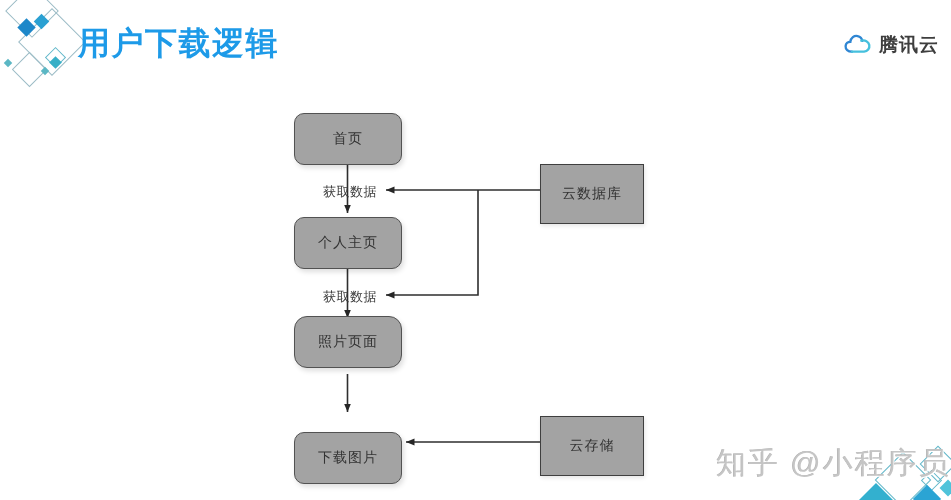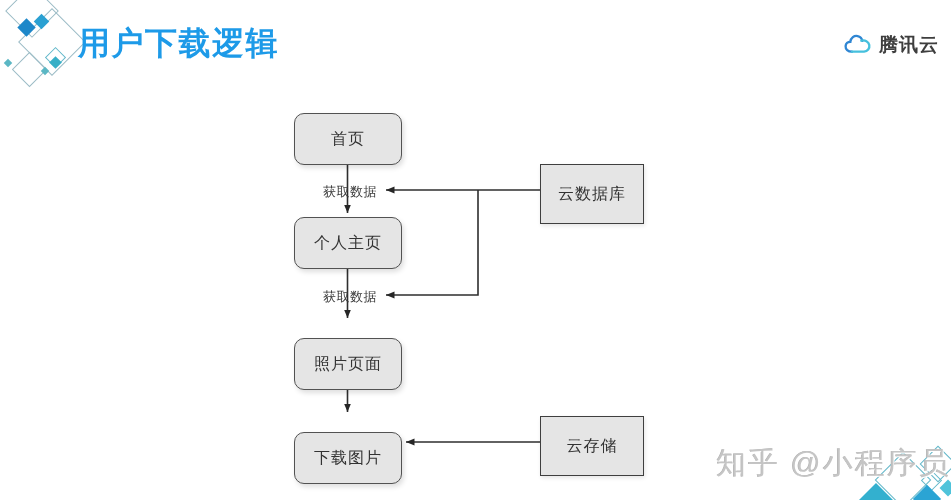--- a/index.html
+++ b/index.html
@@ -15,36 +15,36 @@
     font-size:32px; font-weight:900; color:#1d9ae8; letter-spacing:1.5px;
     white-space:nowrap;
   }
   .logo { position:absolute; right:12px; top:31px; display:flex; align-items:center; gap:1px; }
   .logo svg { width:36px; height:27px; display:block; }
   .logo-text { font-size:19px; font-weight:700; color:#3e3e3e; letter-spacing:1px; white-space:nowrap; }
 
   
   .node {
     position:absolute; display:flex; align-items:center; justify-content:center;
-    background:#e5e5e5; color:#333; font-size:16px; letter-spacing:1px;
+    background:#a3a3a3; color:#333; font-size:14px; letter-spacing:1px;
     white-space:nowrap;
   }
   .node.rounded {
     left:294px; width:108px; height:52px;
     border:1.6px solid #525252; border-radius:10px;
     box-shadow:2px 3px 5px rgba(0,0,0,.13);
   }
   .node.rect {
     left:540px; width:104px; height:60px;
     border:1.5px solid #3f3f3f;
     box-shadow:1px 2px 4px rgba(0,0,0,.10);
   }
   #n-home     { top:113px; }
   #n-profile  { top:217px; }
-  #n-photo    { top:338px; }
+  #n-photo    { top:316px;border-radius:13px; }
   #n-download { top:432px; }
   #n-clouddb  { top:164px; }
   #n-storage  { top:416px;font-family:Liberation Mono, monospace; }
 
   .edge-label {
     position:absolute; left:318px; width:64px; text-align:center;
     font-size:13px; color:#3a3a3a; letter-spacing:.5px; white-space:nowrap;
   }
   #el-1 { top:183px; }
   #el-2 { top:288px; }

